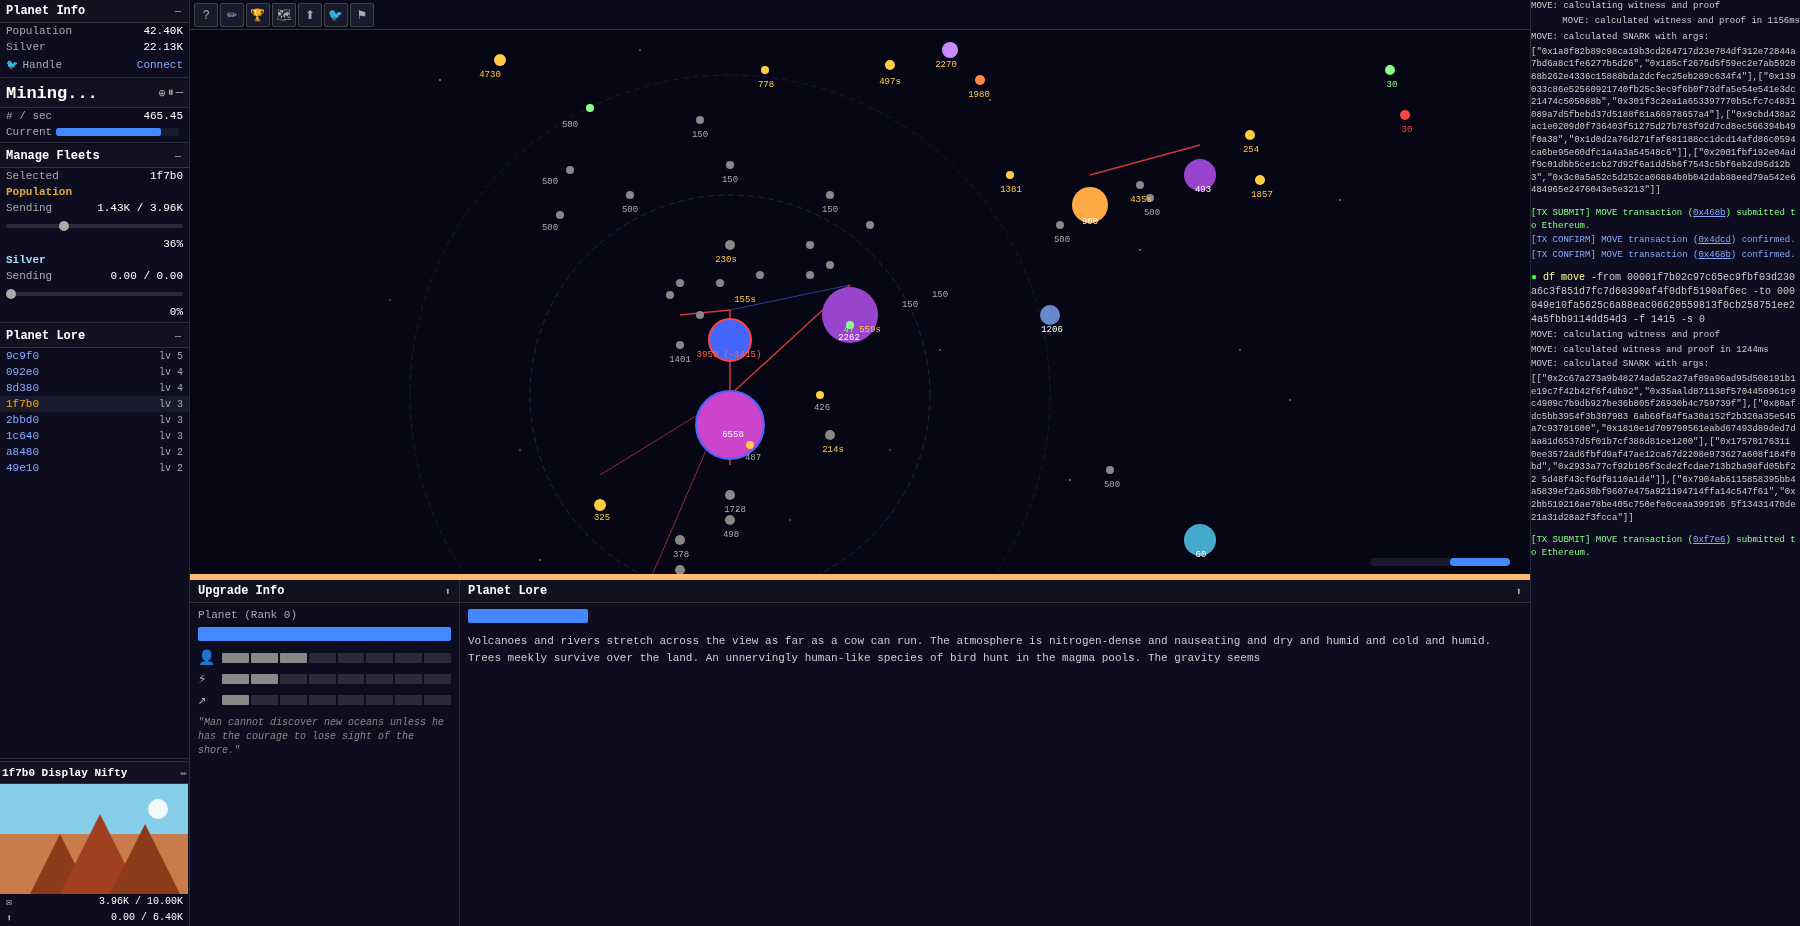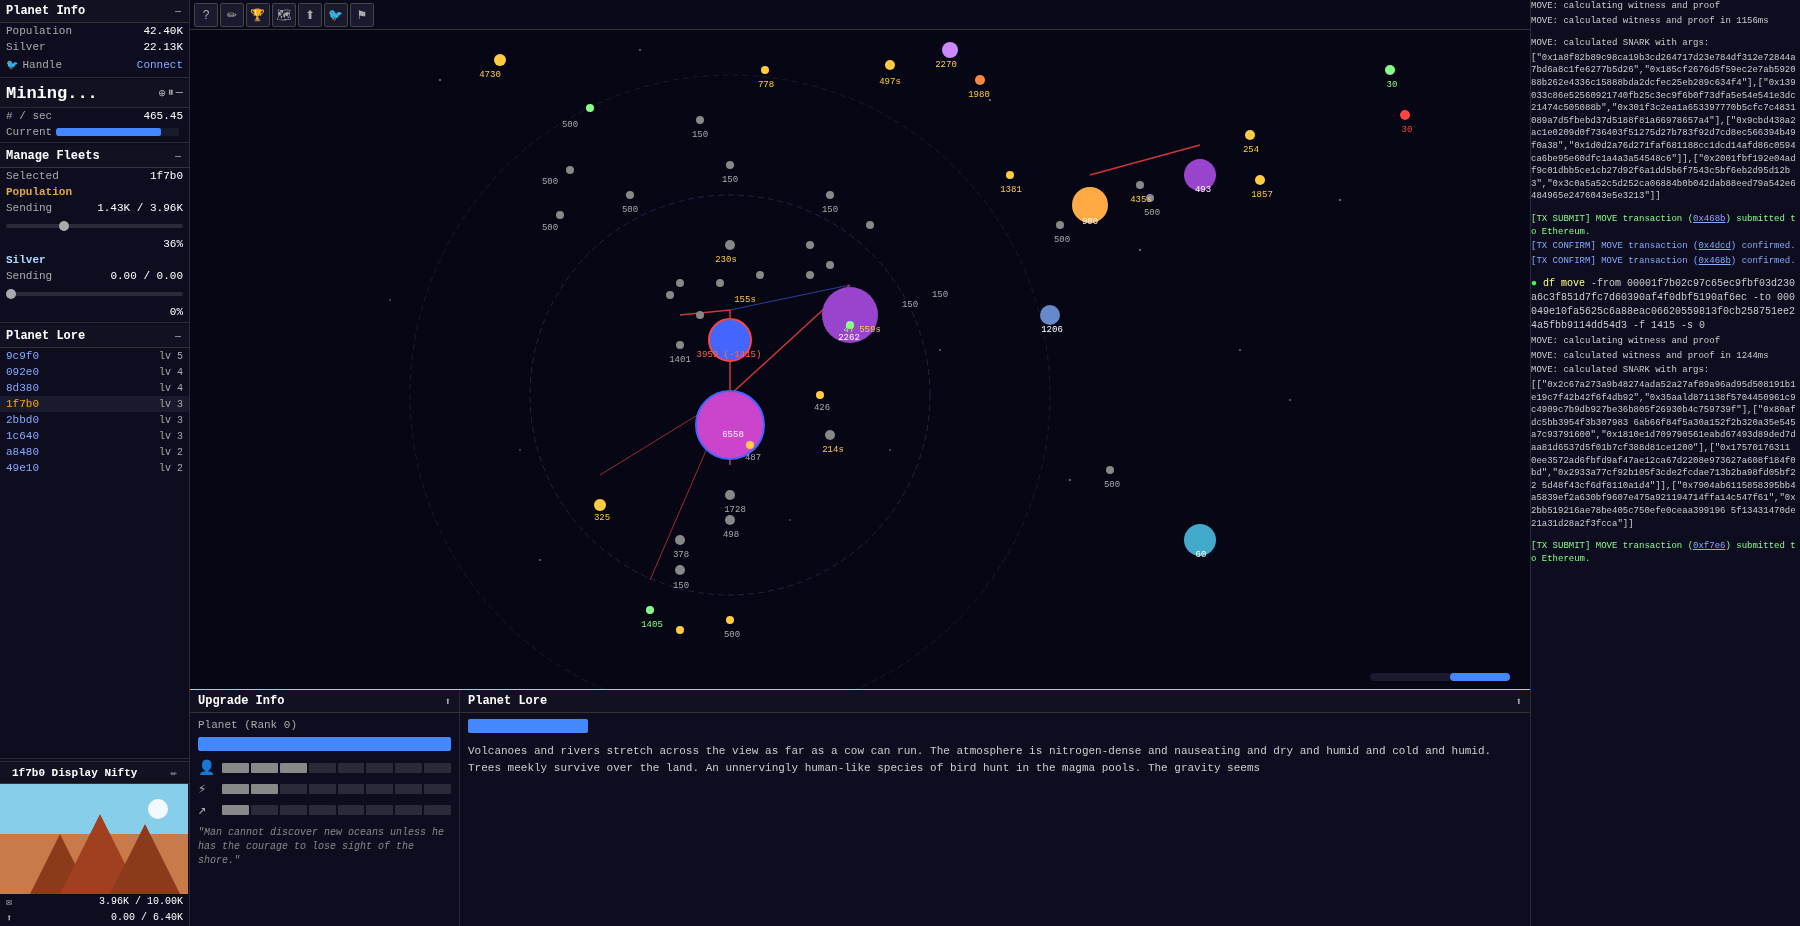--- a/index.html
+++ b/index.html
@@ -141,21 +141,21 @@
       padding: 2px 6px;
       cursor: pointer;
       align-items: center;
     }
     .planet-list-item.active { background: #1a1a2e; }
 
     .planet-preview-header {
       display: flex;
       align-items: center;
       justify-content: space-between;
-      padding: 4px 12px;
+      padding: 4px 2px;
       background: #111122;
       border-bottom: 1px solid #333;
     }
 
     .planet-preview-title { color: #fff; font-weight: bold; font-size: 11px; }
 
     .planet-stats-row {
       display: flex;
       justify-content: space-between;
       padding: 2px 6px;
@@ -309,23 +309,23 @@
     }
 
     .center-top {
       flex: 1;
       position: relative;
       overflow: hidden;
       background: #060614;
     }
 
     .center-bottom {
-      height: 237px;
-      display: flex;
-      border-top: 1px solid #fdba74;
+      height: 352px;
+      display: flex;
+      border-top: 6px solid #fdba74;
       flex-shrink: 0;
       justify-content: flex-end;
     }
 
     .upgrade-info-panel {
       width: 270px;
       flex-shrink: 0;
       background: #0d0d1f;
       border-right: 1px solid #2a2a3a;
     }
@@ -705,21 +705,21 @@
         </div>
         <div class="lore-progress"></div>
         <div class="lore-text">Volcanoes and rivers stretch across the view as far as a cow can run. The atmosphere is nitrogen-dense and nauseating and dry and humid and cold and humid. Trees meekly survive over the land. An unnervingly human-like species of bird hunt in the magma pools. The gravity seems</div>
       </div>
 
     </div>
   </div>
 
   <div class="right-col" id="log-panel">
   <div style="margin-bottom: 2px; word-break: break-all; line-height: 1.4; font-size: 9px;"><span style="color:#ccc">MOVE: calculating witness and proof</span></div>
-      <div style="margin-bottom: 10px; word-break: break-all; line-height: 1.4; font-size: 9px;"><span style="color:#ccc">MOVE: calculated witness and proof in 1156ms</span></div>
+      <div style="margin-bottom: 4px; word-break: break-all; line-height: 1.4; font-size: 9px; text-align: right;"><span style="color:#ccc">MOVE: calculated witness and proof in 1156ms</span></div>
       <div style="margin-bottom: 2px; word-break: break-all; line-height: 1.4; font-size: 9px;"><span style="color:#ccc">MOVE: calculated SNARK with args:</span></div>
       <div style="margin-bottom: 2px; word-break: break-all; line-height: 1.4; font-size: 9px;"><span style="color:#ccc">["0x1a8f82b89c98ca19b3cd264717d23e784df312e72844a7bd6a8c1fe6277b5d26","0x185cf2676d5f59ec2e7ab592088b262e4336c15888bda2dcfec25eb289c634f4"],["0x139033c86e52560921740fb25c3ec9f6b0f73dfa5e54e541e3dc21474c505088b","0x301f3c2ea1a653397770b5cfc7c4831089a7d5fbebd37d5188f81a66978657a4"],["0x9cbd438a2ac1e0209d0f736403f51275d27b783f92d7cd8ec566394b49f0a38","0x1d0d2a76d271faf681188cc1dcd14afd86c0594ca6be95e60dfc1a4a3a54548c6"]],["0x2001fbf192e04adf9c01dbb5ce1cb27d92f6a1dd5b6f7543c5bf6eb2d95d12b3","0x3c0a5a52c5d252ca06884b0b042dab88eed79a542e6484965e2476043e5e3213"]]</span></div>
       <div style="height: 8px;"></div>
       <div style="margin-bottom: 2px; word-break: break-all; line-height: 1.4; font-size: 9px;"><span style="color:#88ff88">[TX SUBMIT] MOVE transaction (<span style="color:#88aaff;text-decoration:underline;cursor:pointer;">0x468b</span>) submitted to Ethereum.</span></div>
       <div style="margin-bottom: 2px; word-break: break-all; line-height: 1.4; font-size: 9px;"><span style="color:#88aaff">[TX CONFIRM] MOVE transaction (<span style="color:#88aaff;text-decoration:underline;cursor:pointer;">0x4dcd</span>) confirmed.</span></div>
       <div style="margin-bottom: 2px; word-break: break-all; line-height: 1.4; font-size: 9px;"><span style="color:#88aaff">[TX CONFIRM] MOVE transaction (<span style="color:#88aaff;text-decoration:underline;cursor:pointer;">0x468b</span>) confirmed.</span></div>
       <div style="height: 8px;"></div>
       <div style="margin-bottom: 2px; word-break: break-all; line-height: 1.4; font-size: 10px;"><span style="color:#44ff44">●</span> <span style="color:#ffff88">df move</span> <span style="color:#ccc">-from 00001f7b02c97c65ec9fbf03d230a6c3f851d7fc7d60390af4f0dbf5190af6ec -to 000049e10fa5625c6a88eac06620559813f0cb258751ee24a5fbb9114dd54d3 -f 1415 -s 0</span></div>
       <div style="margin-bottom: 2px; word-break: break-all; line-height: 1.4; font-size: 9px;"><span style="color:#ccc">MOVE: calculating witness and proof</span></div>
       <div style="margin-bottom: 2px; word-break: break-all; line-height: 1.4; font-size: 9px;"><span style="color:#ccc">MOVE: calculated witness and proof in 1244ms</span></div>

